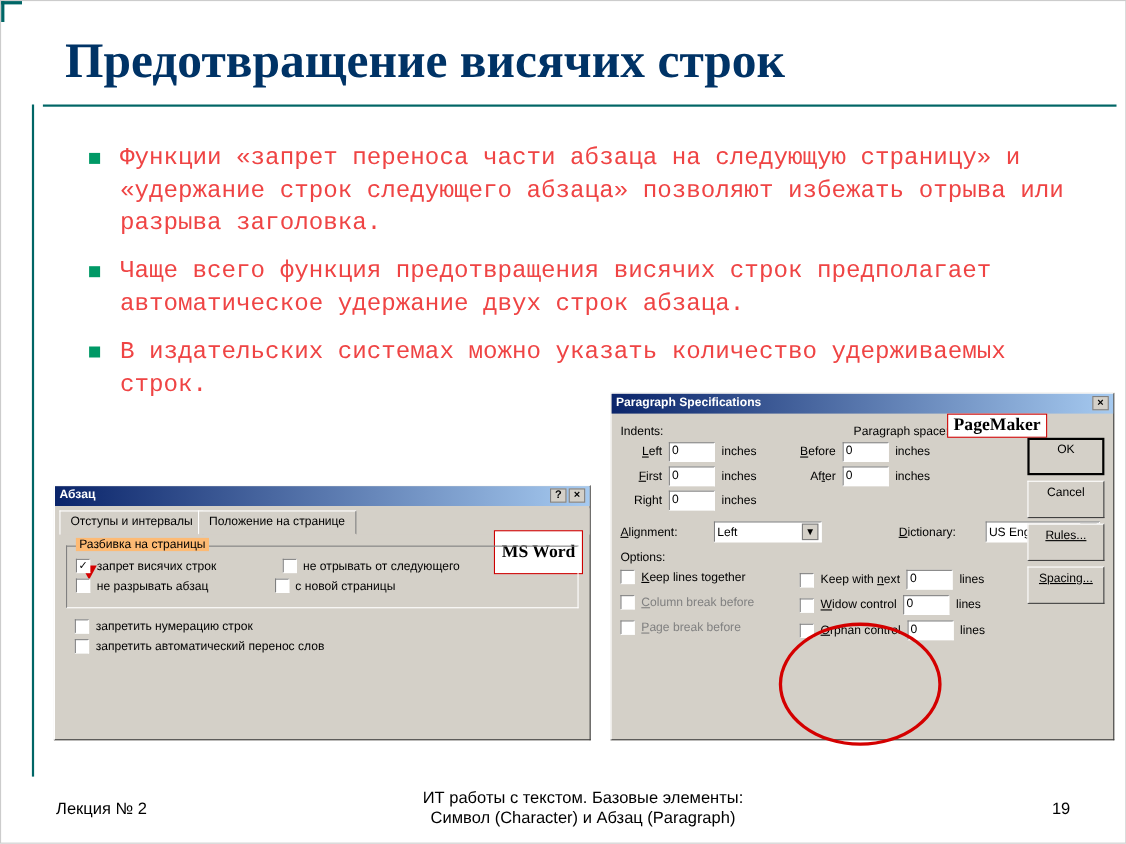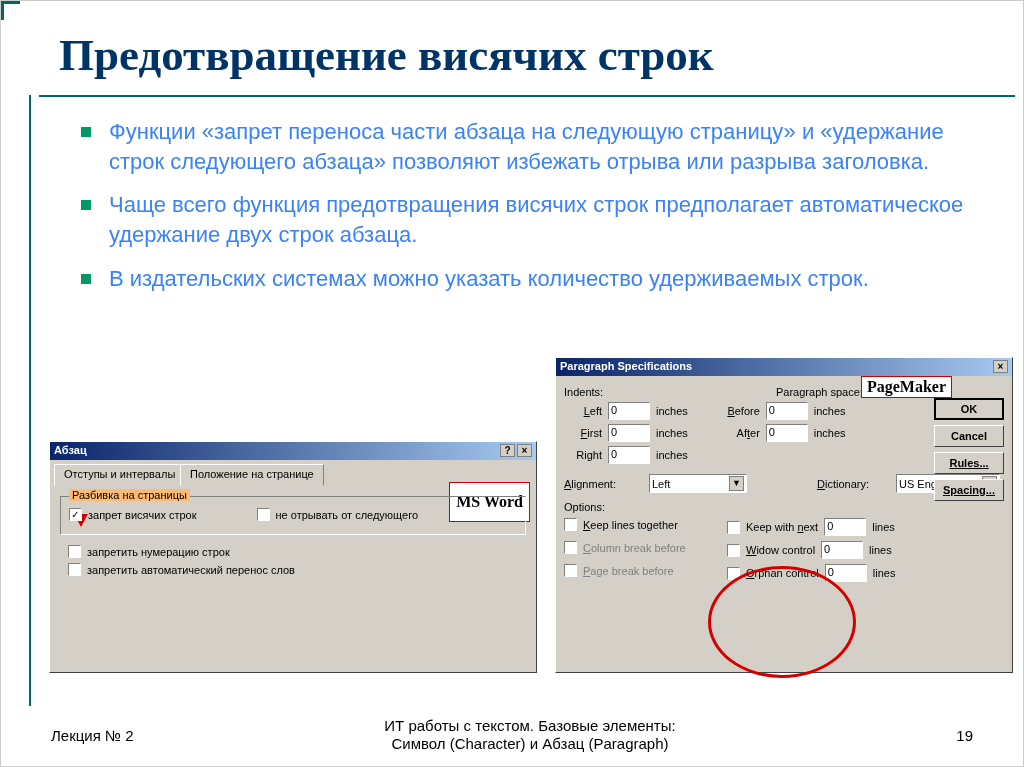--- a/index.html
+++ b/index.html
@@ -15,22 +15,22 @@
   .vline { position:absolute; left:28px; top:94px; bottom:60px; width:2px; background:#006666; }
 
   .title {
     position:absolute; left:58px; top:28px;
     font-family: "Times New Roman", serif;
     font-weight: bold;
     font-size: 45px;
     color: #003366;
   }
   .body {
-    position:absolute; left:80px; top:116px; right:40px;
-    font-size: 22px; color:#3b82f6;
+    position:absolute; left:80px; top:128px; right:40px;
+    font-size: 22px; color:#ef4444;font-family:Liberation Mono, monospace;
   }
   .body ul { list-style:none; }
   .body li { position:relative; padding-left:28px; margin-bottom:14px; line-height:1.35; }
   .body li::before {
     content:""; position:absolute; left:0; top:10px;
     width:10px; height:10px; background:#009966;
   }
 
   
   .msword {
@@ -91,25 +91,25 @@
     border-right:1px solid #404040; border-bottom:1px solid #404040;
   }
   .pm .inner { position:relative; padding:4px 8px; }
   .pm .pmlabel {
     position:absolute; right:60px; top:0px;
     border:1px solid #c00; background:#fff; padding:1px 5px;
     font-family:"Times New Roman",serif; font-weight:bold; font-size:16px;
   }
   .pm .btncol { position:absolute; right:8px; top:22px; width:70px; display:flex; flex-direction:column; gap:5px; }
   .winbtn {
-    height:22px; font-size:11px;
+    height:34px; font-size:11px;
     background:#d4d0c8;
     border-top:1px solid #fff; border-left:1px solid #fff;
     border-right:1px solid #404040; border-bottom:1px solid #404040;
-    text-align:center; line-height:20px;font-weight:bold;
+    text-align:center; line-height:20px;
   }
   .winbtn.default { border:2px solid #000; line-height:18px; }
   .pm .lbl { display:inline-block; width:38px; text-align:right; }
   .pm .u { text-decoration:underline; }
   .pm input.txt, .pm .txt {
     width:42px; height:18px; background:#fff;
     border-top:1px solid #808080; border-left:1px solid #808080;
     border-right:1px solid #fff; border-bottom:1px solid #fff;
     font-size:11px; padding:1px 2px;
   }
@@ -172,20 +172,30 @@
   <div class="group">
     <span class="group-label">Разбивка на страницы</span>
     <div class="chkrow">
       <label class="chk">
           <span class="box">✓</span>
           <span>запрет висячих строк</span>
         </label>
       <label class="chk">
           <span class="box"></span>
           <span>не отрывать от следующего</span>
+        </label>
+    </div>
+    <div class="chkrow">
+      <label class="chk">
+          <span class="box"></span>
+          <span>не разрывать абзац</span>
+        </label>
+      <label class="chk">
+          <span class="box"></span>
+          <span>с новой страницы</span>
         </label>
     </div>
   </div>
   <div class="group" style="border:none;padding-top:0;">
     <div class="chkrow">
       <label class="chk">
           <span class="box"></span>
           <span>запретить нумерацию строк</span>
         </label>
     </div>

